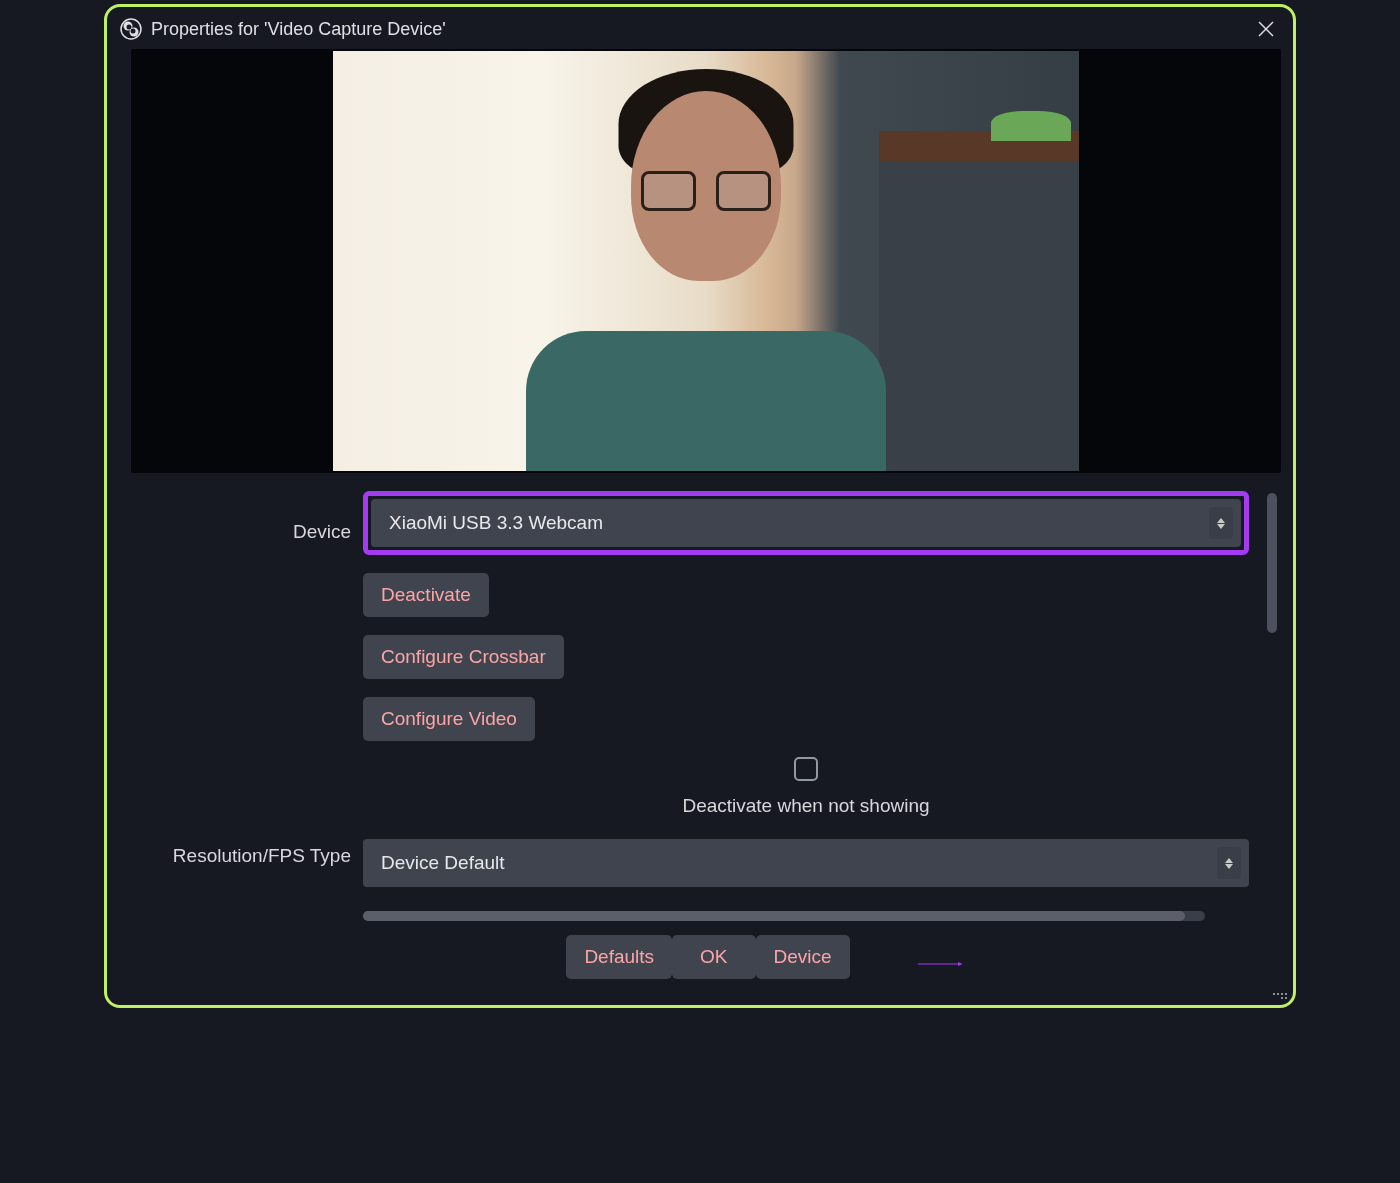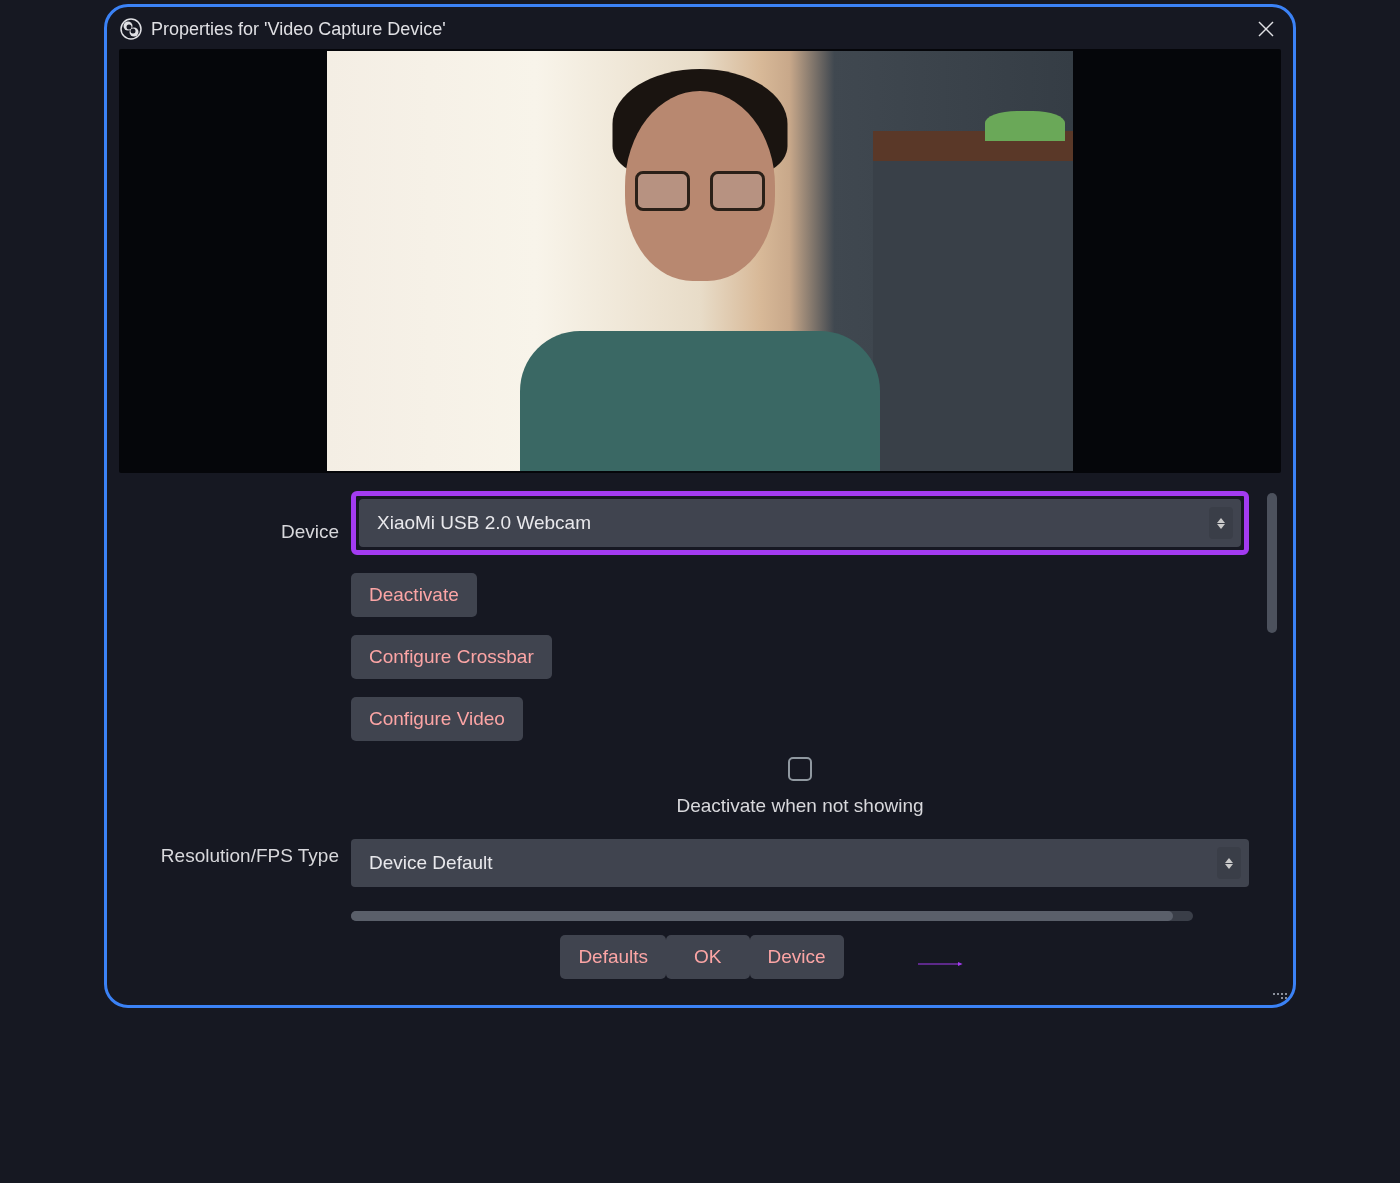--- a/index.html
+++ b/index.html
@@ -13,22 +13,22 @@
       color: #d8d8dc;
       width: 1400px;
       height: 1183px;
       overflow: hidden;
     }
     .window {
       width: 1192px;
       height: 1004px;
       margin: 4px auto 0;
       background: #161822;
-      border: 3px solid #3b82f6;
-      border-radius: 24px;
+      border: 3px solid #bef264;
+      border-radius: 16px;
       overflow: hidden;
       position: relative;
     }
     .titlebar {
       display: flex;
       align-items: center;
       justify-content: space-between;
       padding: 8px 12px 6px 12px;
       height: 42px;
     }
@@ -59,20 +59,21 @@
     }
     .close-btn svg {
       width: 18px;
       height: 18px;
     }
     .content {
       padding: 0 12px 12px 12px;
       height: calc(100% - 42px);
       display: flex;
       flex-direction: column;
+      margin-left: 12px;
     }
     .preview-area {
       background: #05060a;
       height: 435px;
       border-radius: 2px;
       display: flex;
       align-items: center;
       justify-content: center;
       margin-bottom: 6px;
     }
@@ -374,21 +375,21 @@
       <div class="scrollbar-track"></div>
 
       <div class="form-labels">
         <span class="form-label device">Device</span>
         <span class="form-label resfps">Resolution/FPS Type</span>
       </div>
 
       <div class="form-controls">
         <div class="highlighted-dropdown">
           <div class="dropdown">
-            <span>XiaoMi USB 2.0 Webcam</span>
+            <span>XiaoMi USB 3.3 Webcam</span>
             <span class="dropdown-arrows">
               <span class="arrow-up"></span>
               <span class="arrow-down"></span>
             </span>
           </div>
         </div>
 
         <div class="button-row">
           <button class="obs-button">Deactivate</button>
         </div>

